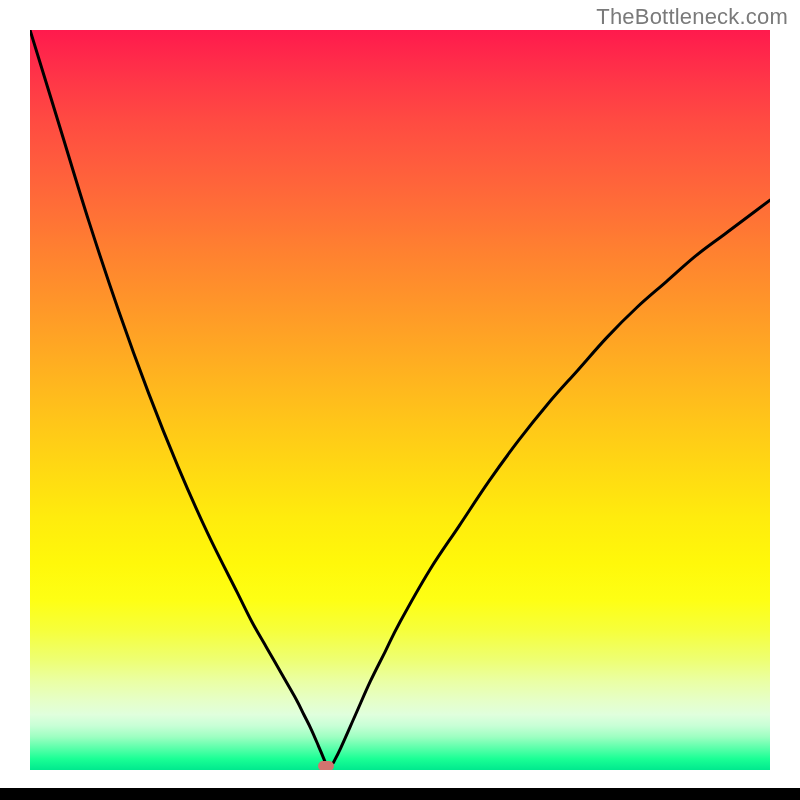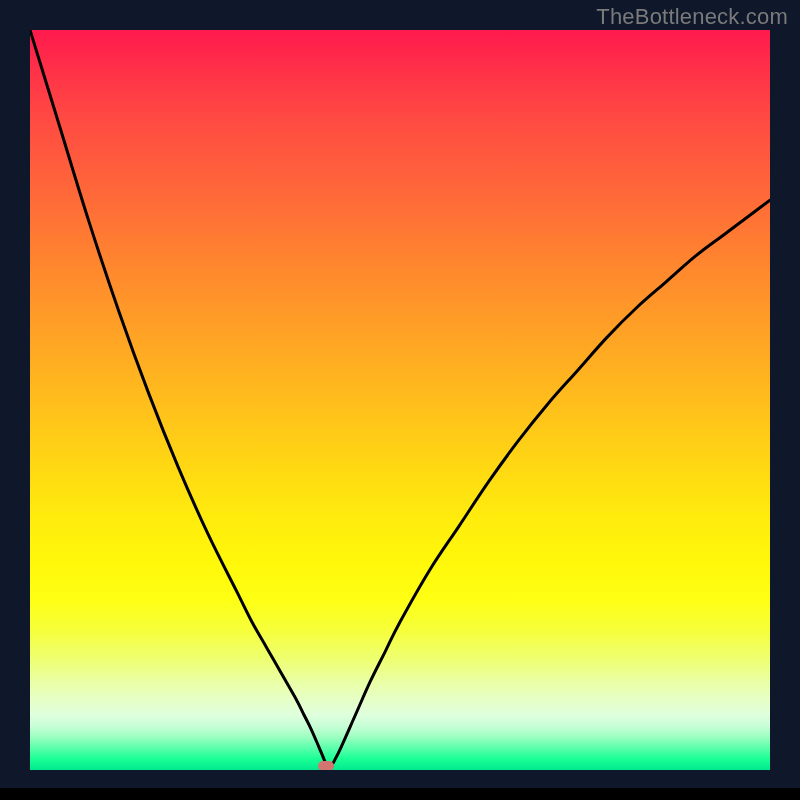--- a/index.html
+++ b/index.html
@@ -10,21 +10,21 @@
     background: #000;
     overflow: hidden;
     font-family: Arial, Helvetica, sans-serif;
   }
   .frame {
     position: absolute;
     left: 0;
     top: 0;
     width: 800px;
     height: 788px;
-    background: #0f172a;
+    background: #ffffff;
   }
   .plot-area {
     position: absolute;
     left: 30px;
     top: 30px;
     width: 740px;
     height: 740px;
     overflow: hidden;
   }
   .gradient-bg {

